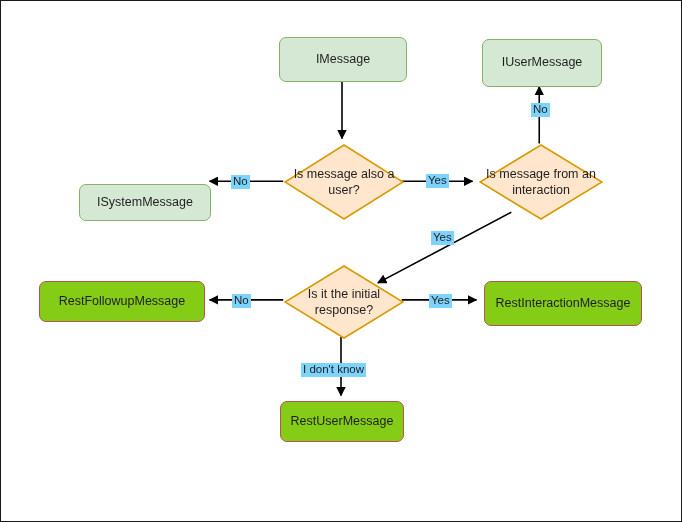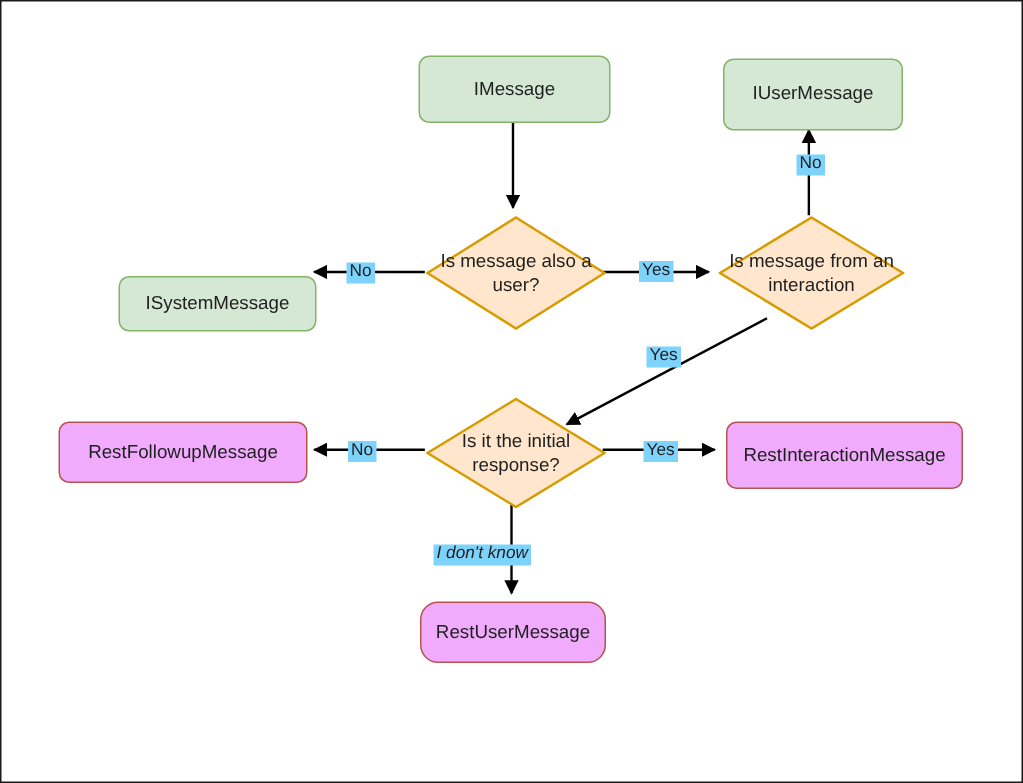--- a/index.html
+++ b/index.html
@@ -39,21 +39,21 @@
     border-radius: 7px;
     border-width: 1.4px;
     border-style: solid;
     line-height: 1.25;
   }
   .node.green {
     background: #d5e8d4;
     border-color: #82b366;
   }
   .node.red {
-    background: #f0abfc;
+    background: #84cc16;
     border-color: #b85450;
     align-items: center;
   }
   .diamond {
     position: absolute;
     display: flex;
     align-items: center;
     justify-content: center;
     text-align: center;
     font-size: 12.5px;
@@ -169,21 +169,21 @@
   </div>
 
   <div class="node red" style="left:38px; top:280px; width:166px; height:41px;">
     <span>RestFollowupMessage</span>
   </div>
 
   <div class="node red" style="left:483px; top:280px; width:158px; height:45px;">
     <span>RestInteractionMessage</span>
   </div>
 
-  <div class="node red" style="left:279px; top:400px; width:124px; height:41px;border-radius:12px;">
+  <div class="node red" style="left:279px; top:400px; width:124px; height:41px;">
     <span>RestUserMessage</span>
   </div>
 
   <div class="edge-label" style="left:230px; top:174px;">
     <span>No</span>
   </div>
 
   <div class="edge-label" style="left:425px; top:173px;">
     <span>Yes</span>
   </div>
@@ -197,19 +197,19 @@
   </div>
 
   <div class="edge-label" style="left:231px; top:293px;">
     <span>No</span>
   </div>
 
   <div class="edge-label" style="left:428px; top:293px;">
     <span>Yes</span>
   </div>
 
-  <div class="edge-label" style="left:288px; top:362px;font-style:italic;">
+  <div class="edge-label" style="left:300px; top:362px;">
     <span>I don't know</span>
   </div>
 
 
 
 </div>
 
 </body></html>

